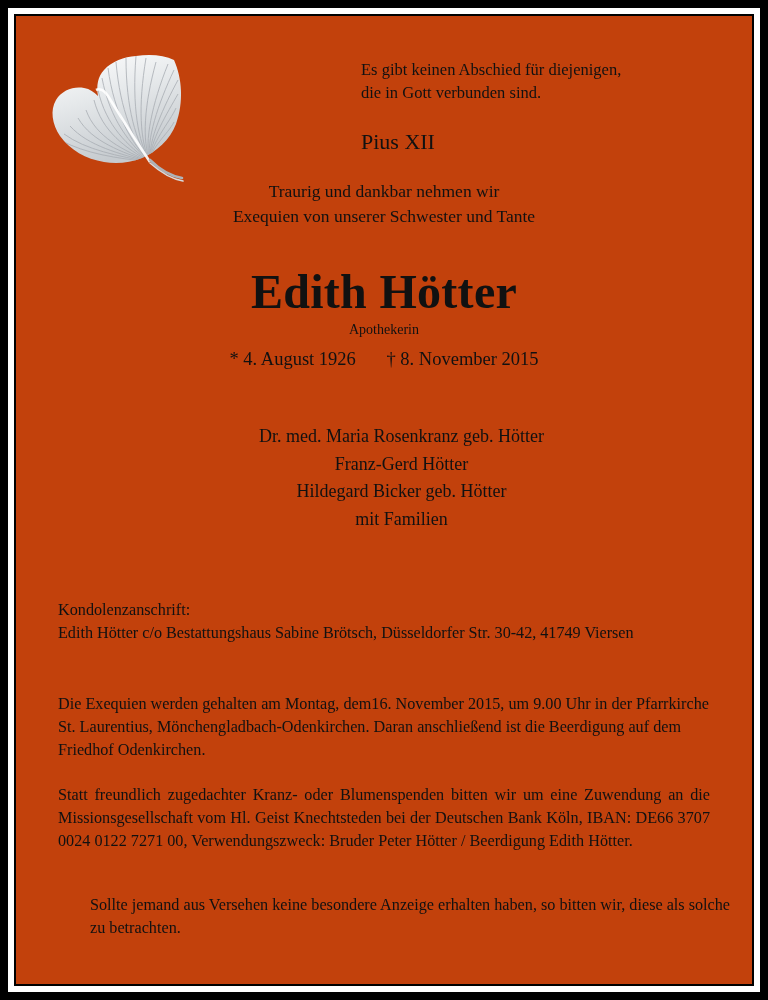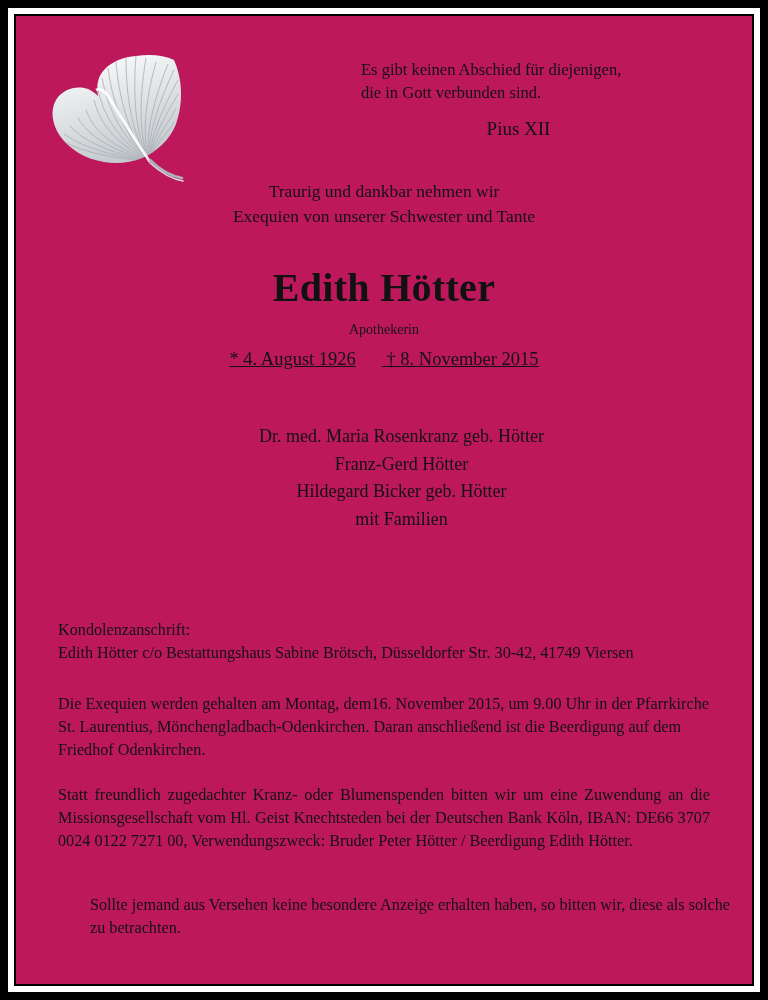--- a/index.html
+++ b/index.html
@@ -29,21 +29,21 @@
     width: 100%;
     height: 100%;
     background: #ffffff;
     padding: 6px;
   }
   .notice-inner {
     box-sizing: border-box;
     position: relative;
     width: 100%;
     height: 100%;
-    background: #be185d;
+    background: #c2410c;
     border: 2px solid #000000;
     overflow: hidden;
   }
 
   
   .leaf {
     position: absolute;
     left: 30px;
     top: 28px;
     width: 152px;
@@ -57,57 +57,57 @@
     left: 345px;
     top: 42px;
     width: 315px;
     font-size: 16.5px;
     line-height: 1.42;
     text-align: left;
   }
   .epigraph-line { display: block; white-space: nowrap; }
   .epigraph-author {
     display: block;
-    text-align: center;
-    margin-top: 11px;
-    font-size: 19px;
+    text-align: left;
+    margin-top: 21px;
+    font-size: 22px;
   }
 
   
   .center-block {
     position: absolute;
     left: 0;
     width: 100%;
     text-align: center;
   }
   .intro { top: 163px; font-size: 17.5px; line-height: 1.45; }
   .intro span { display: block; text-align: center; }
 
   .name {
     top: 248px;
-    font-size: 40px;
+    font-size: 48px;
     font-weight: bold;
     letter-spacing: 0.3px;
   }
   .role { top: 306px; font-size: 14px; }
-  .dates { top: 333px; font-size: 18.5px; text-decoration: underline; }
+  .dates { top: 333px; font-size: 18.5px; }
   .dates .date-born { margin-right: 26px; }
 
   .survivors { top: 407px; font-size: 18px; line-height: 1.54; }
   .survivors span { display: block; margin-left: 35px; }
 
   
   .body-text {
     position: absolute;
     left: 42px;
     width: 652px;
     font-size: 16.2px;
     line-height: 1.42;
   }
-  .addr { top: 603px; }
+  .addr { top: 583px; }
   .addr .addr-label { display: block; }
   .addr .addr-value { display: block; white-space: nowrap; letter-spacing: -0.02px; }
 
   .exequien { top: 677px; }
   .donation { top: 768px; text-align: justify; }
   .notice-note { top: 878px; margin-left: 32px; }
 </style>
 </head>
 <body>
 

